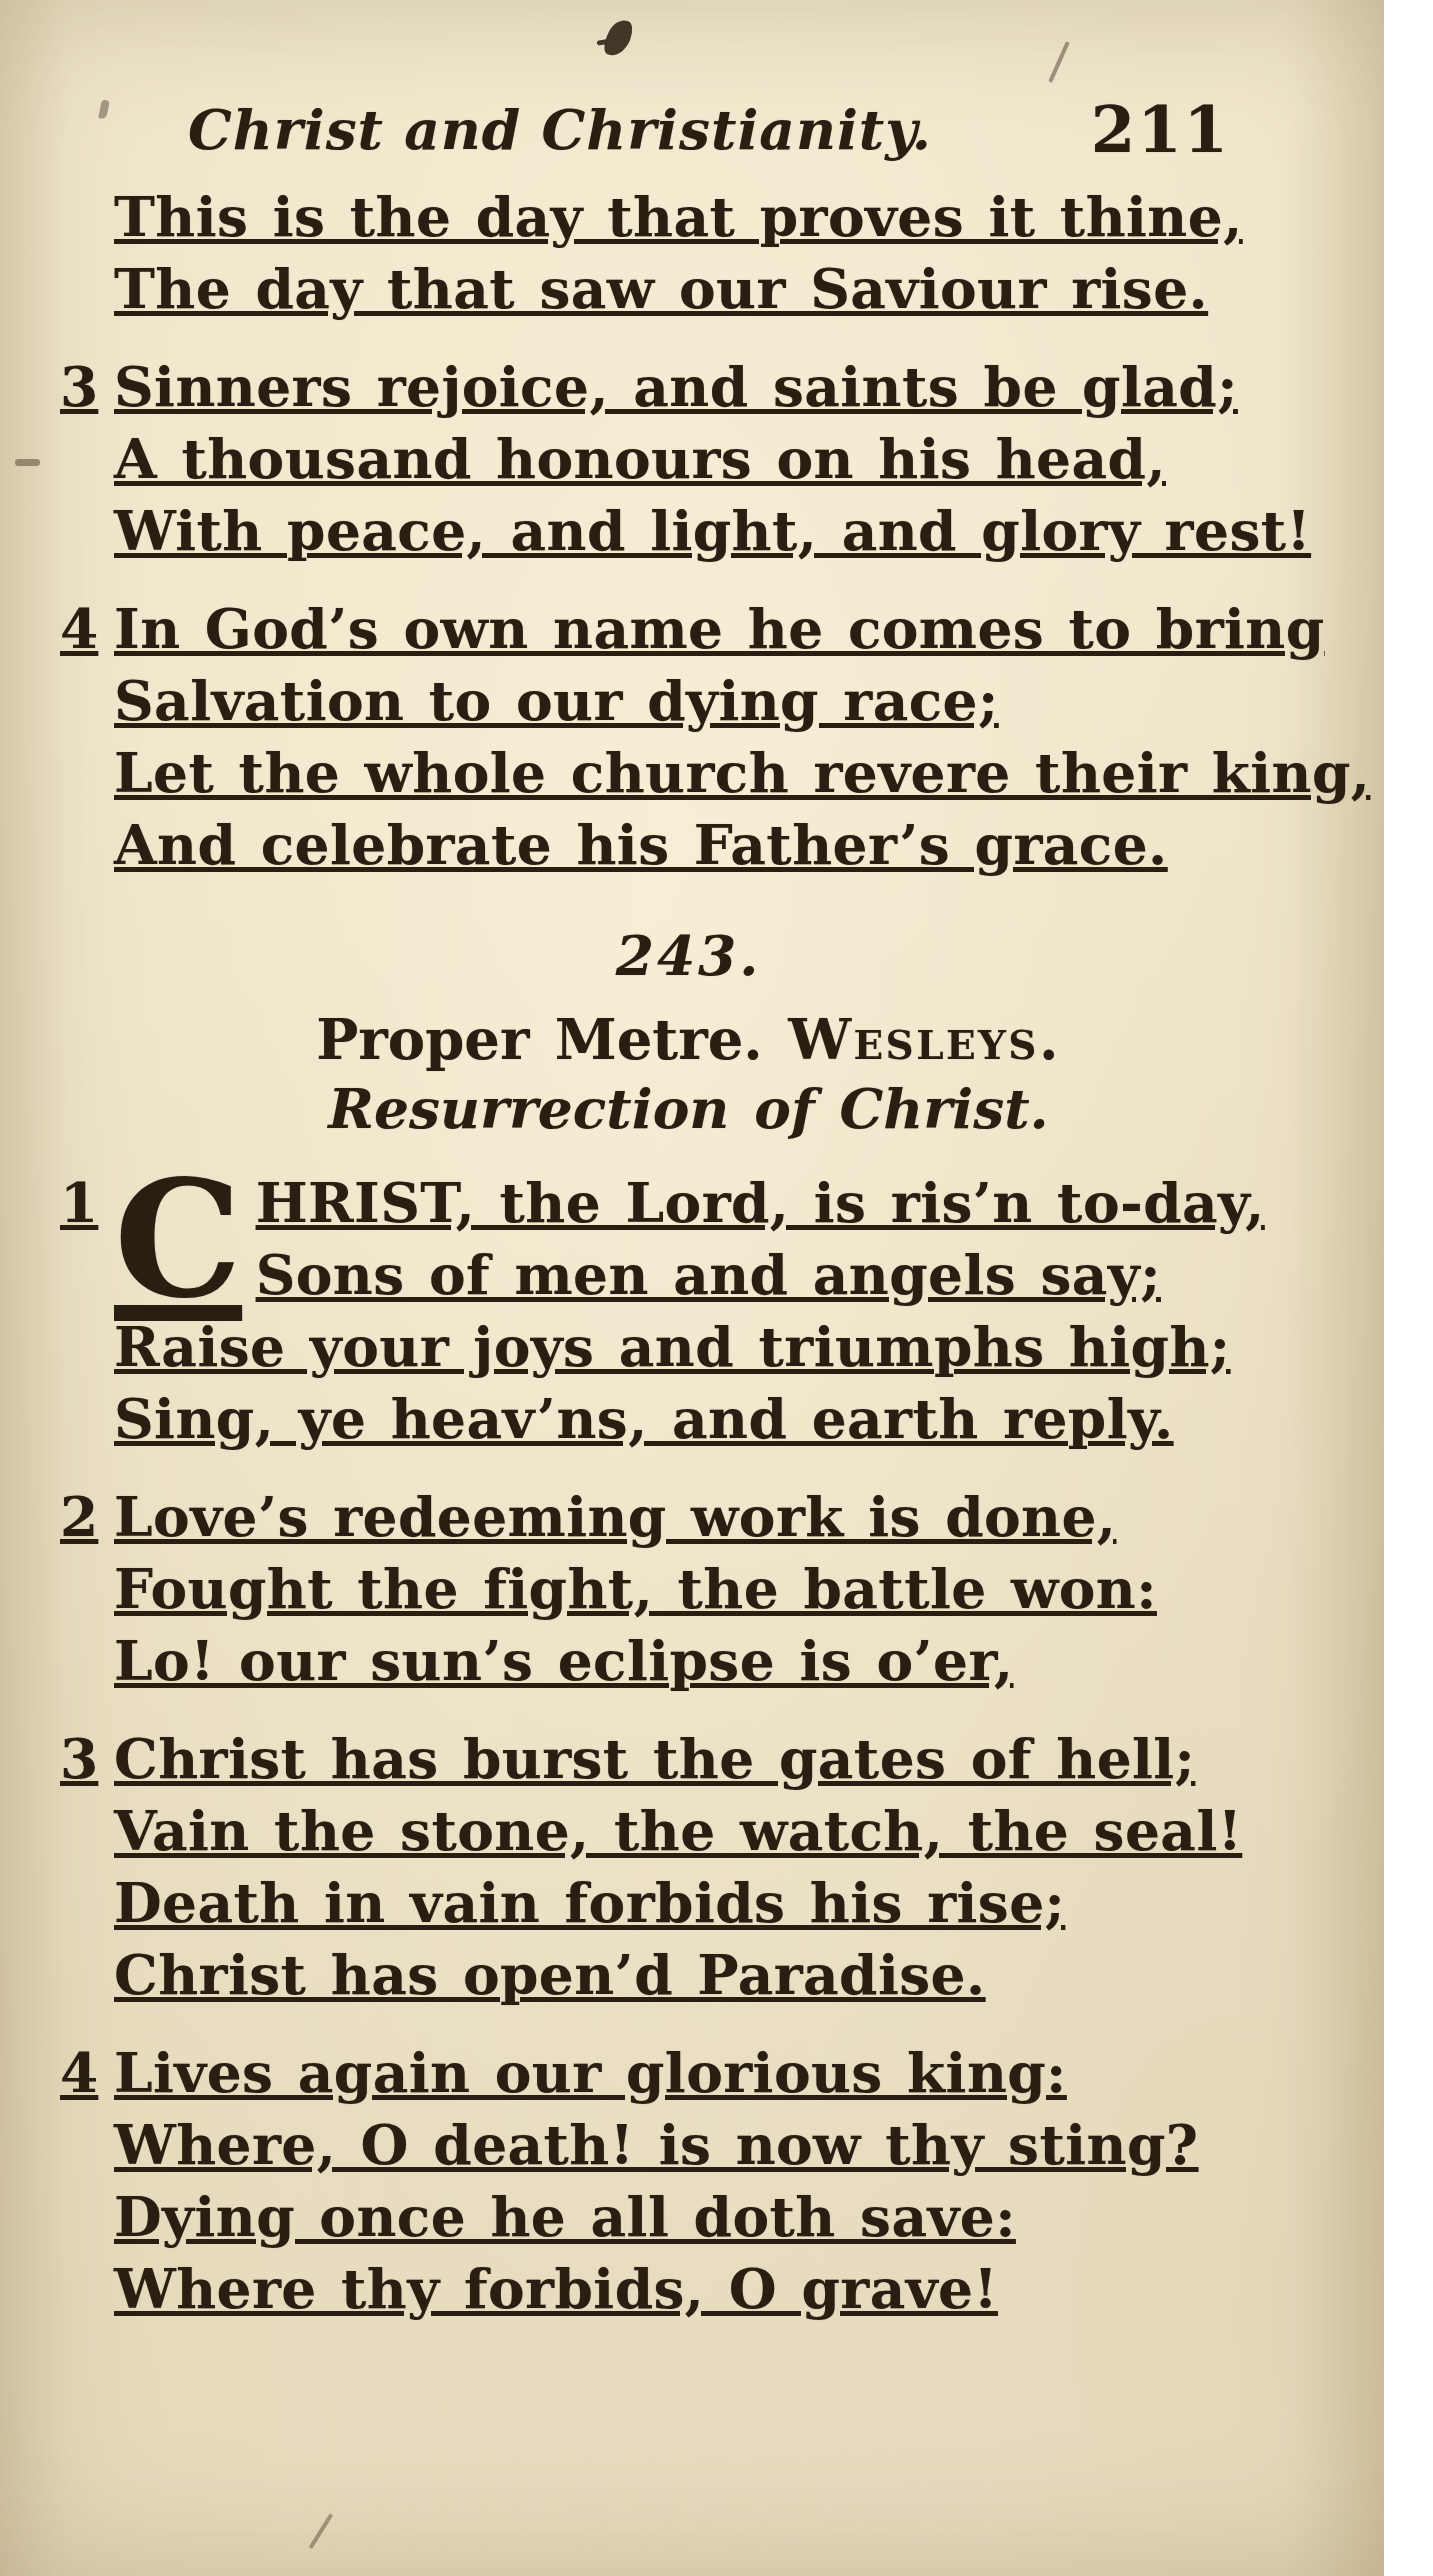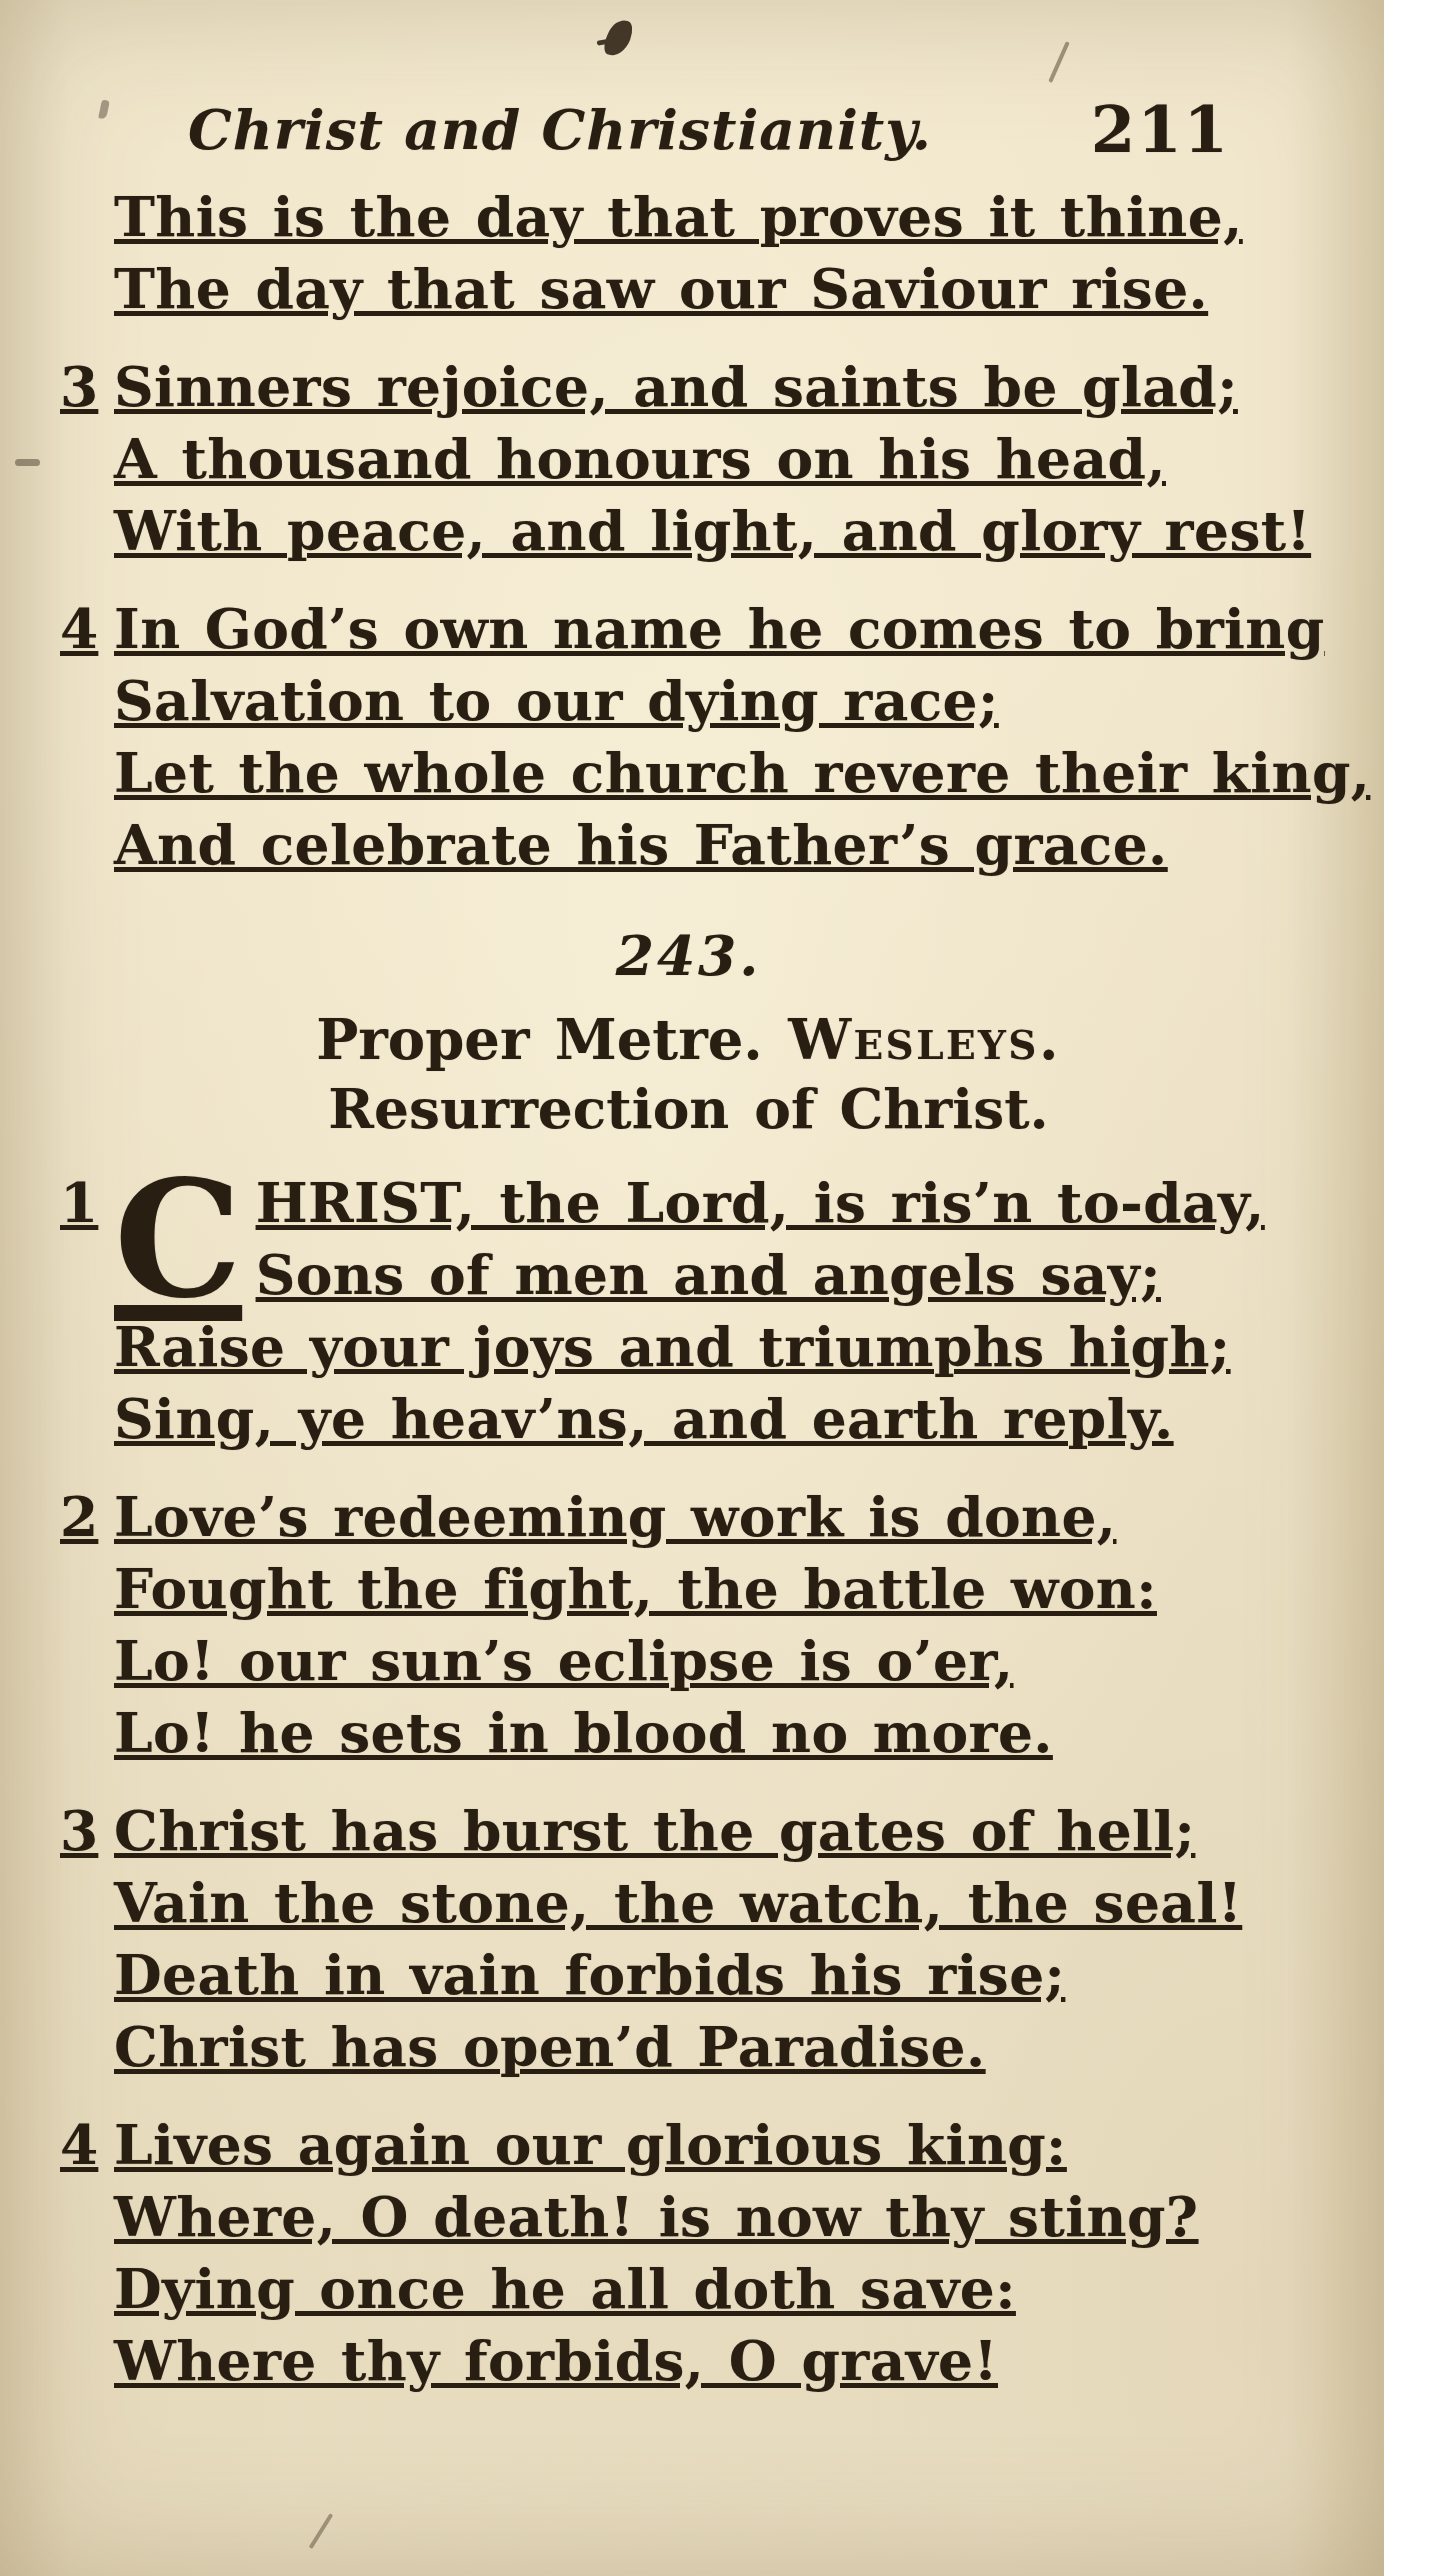--- a/index.html
+++ b/index.html
@@ -47,21 +47,21 @@
     font-size:55px; line-height:72px;
     letter-spacing:0.4px; word-spacing:4.8px;
     white-space:nowrap;
   }
 
   
   .hymn-heading { margin-top:27px; text-align:center; }
   .hymn-number { font-size:55px; line-height:96px; letter-spacing:2.9px; margin:0; font-weight:700;font-style:italic; }
   .hymn-meta { font-size:56px; line-height:71px; word-spacing:5.8px; }
   .smallcaps { font-variant:small-caps; letter-spacing:2.4px; }
-  .hymn-title { font-size:55px; line-height:67px; margin-bottom:25px; word-spacing:5.8px; }
+  .hymn-title { font-style:italic; font-size:55px; line-height:67px; margin-bottom:25px; word-spacing:5.8px; }
 
   
   .dropcap-row { display:flex; align-items:flex-start; }
   .dropcap {
     font-size:161px; line-height:142px;
     padding-right:13.5px; margin-top:1.9px;
     font-weight:700;
   }
   .dropcap-lines { flex:1 1 auto; min-width:0; }
 
@@ -157,21 +157,20 @@
           <div class="line">Sing, ye heav’ns, and earth reply.</div>
         </div>
       </div>
 
       <div class="stanza">
         <div class="stanza-num">2</div>
         <div class="stanza-lines">
           <div class="line">Love’s redeeming work is done,</div>
           <div class="line">Fought the fight, the battle won:</div>
           <div class="line">Lo! our sun’s eclipse is o’er,</div>
-          <div class="line">Lo! he sets in blood no more.</div>
         </div>
       </div>
 
       <div class="stanza">
         <div class="stanza-num">3</div>
         <div class="stanza-lines">
           <div class="line">Christ has burst the gates of hell;</div>
           <div class="line">Vain the stone, the watch, the seal!</div>
           <div class="line">Death in vain forbids his rise;</div>
           <div class="line">Christ has open’d Paradise.</div>

